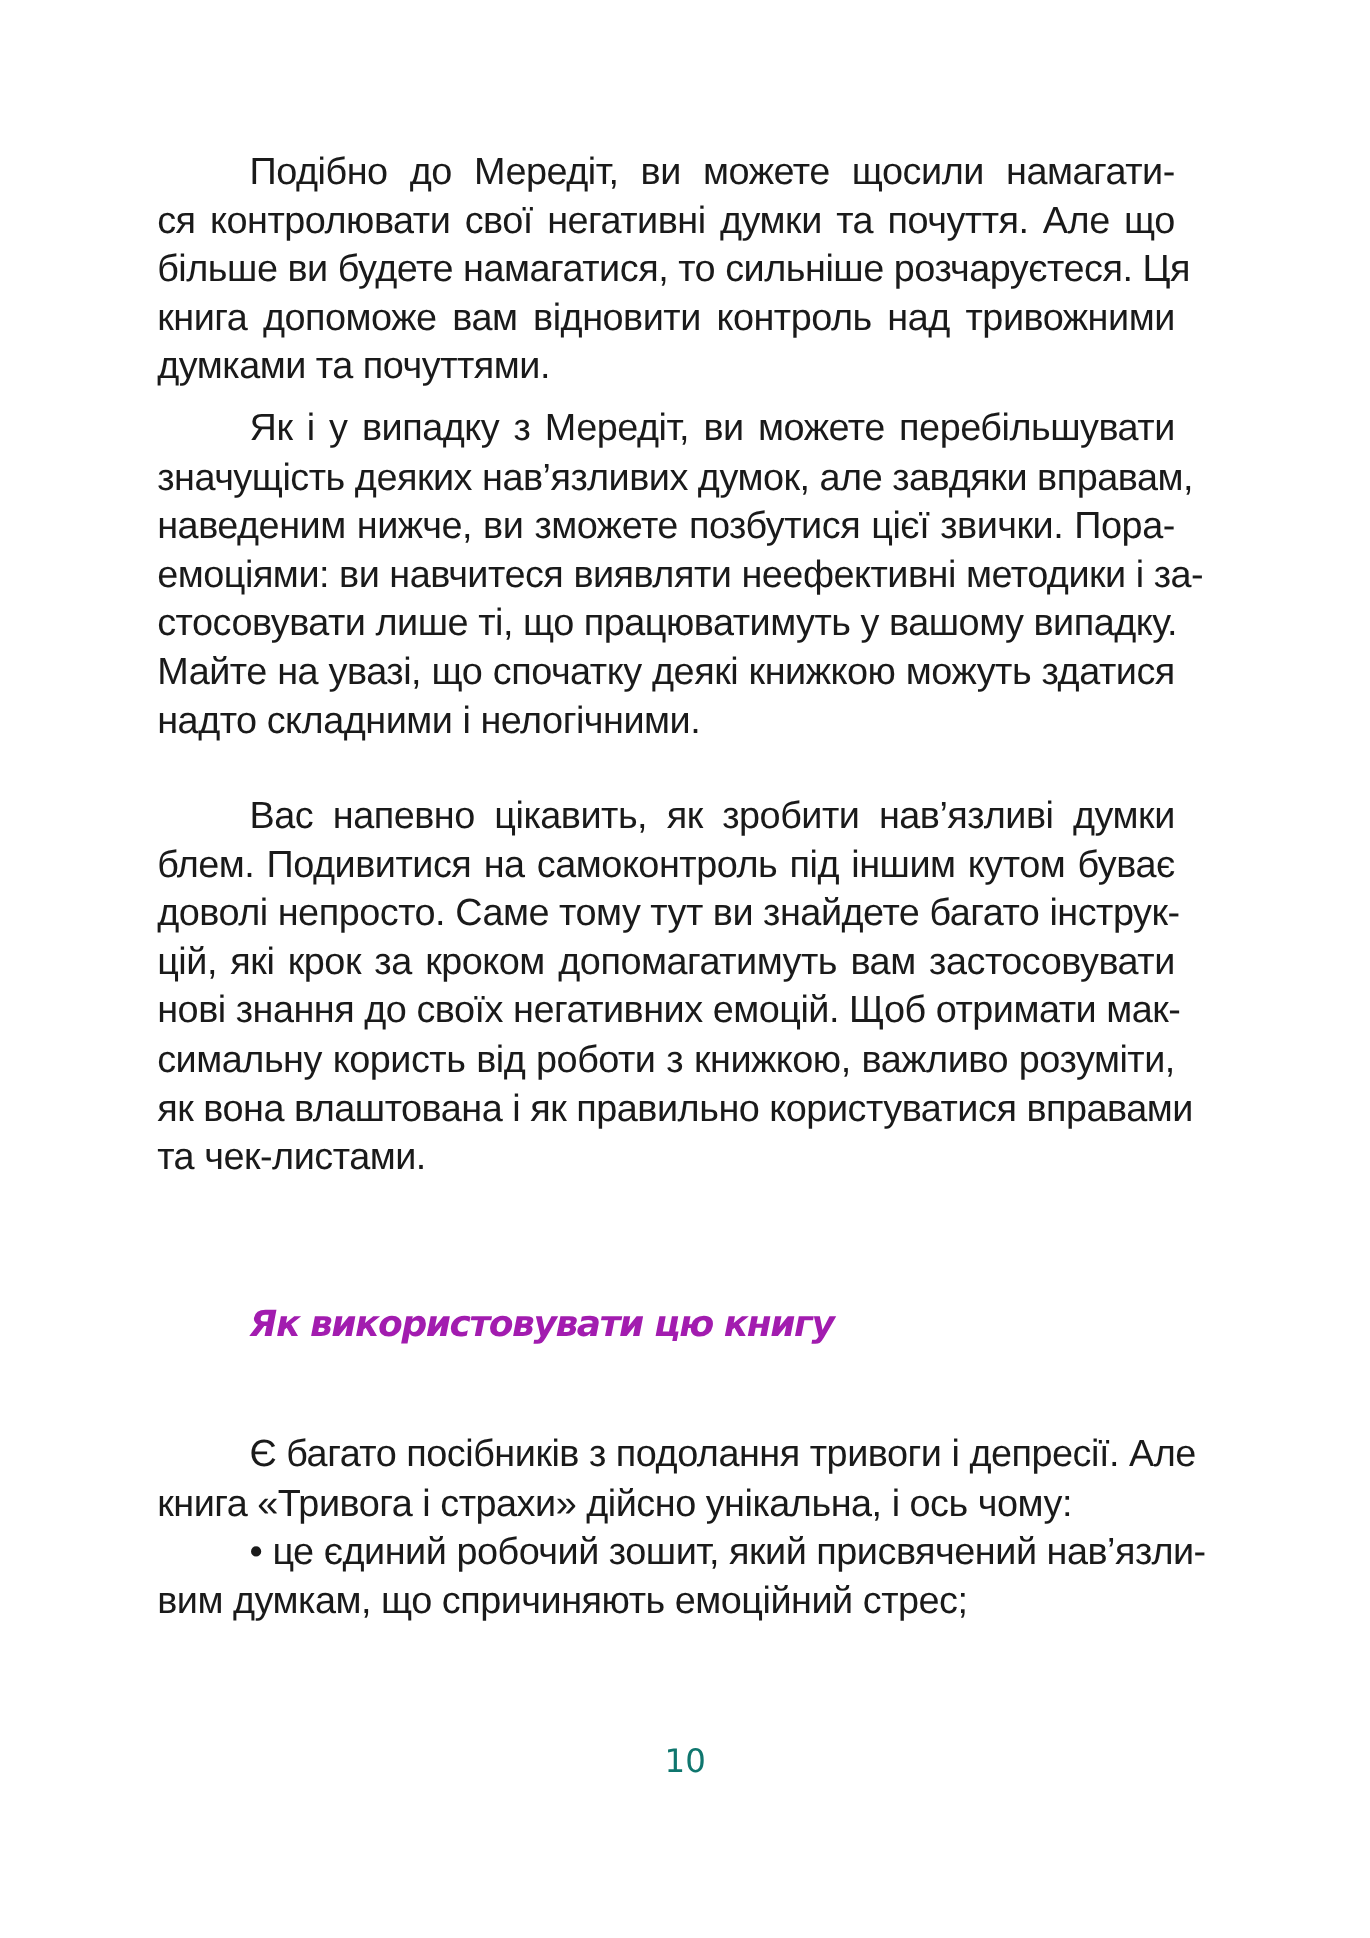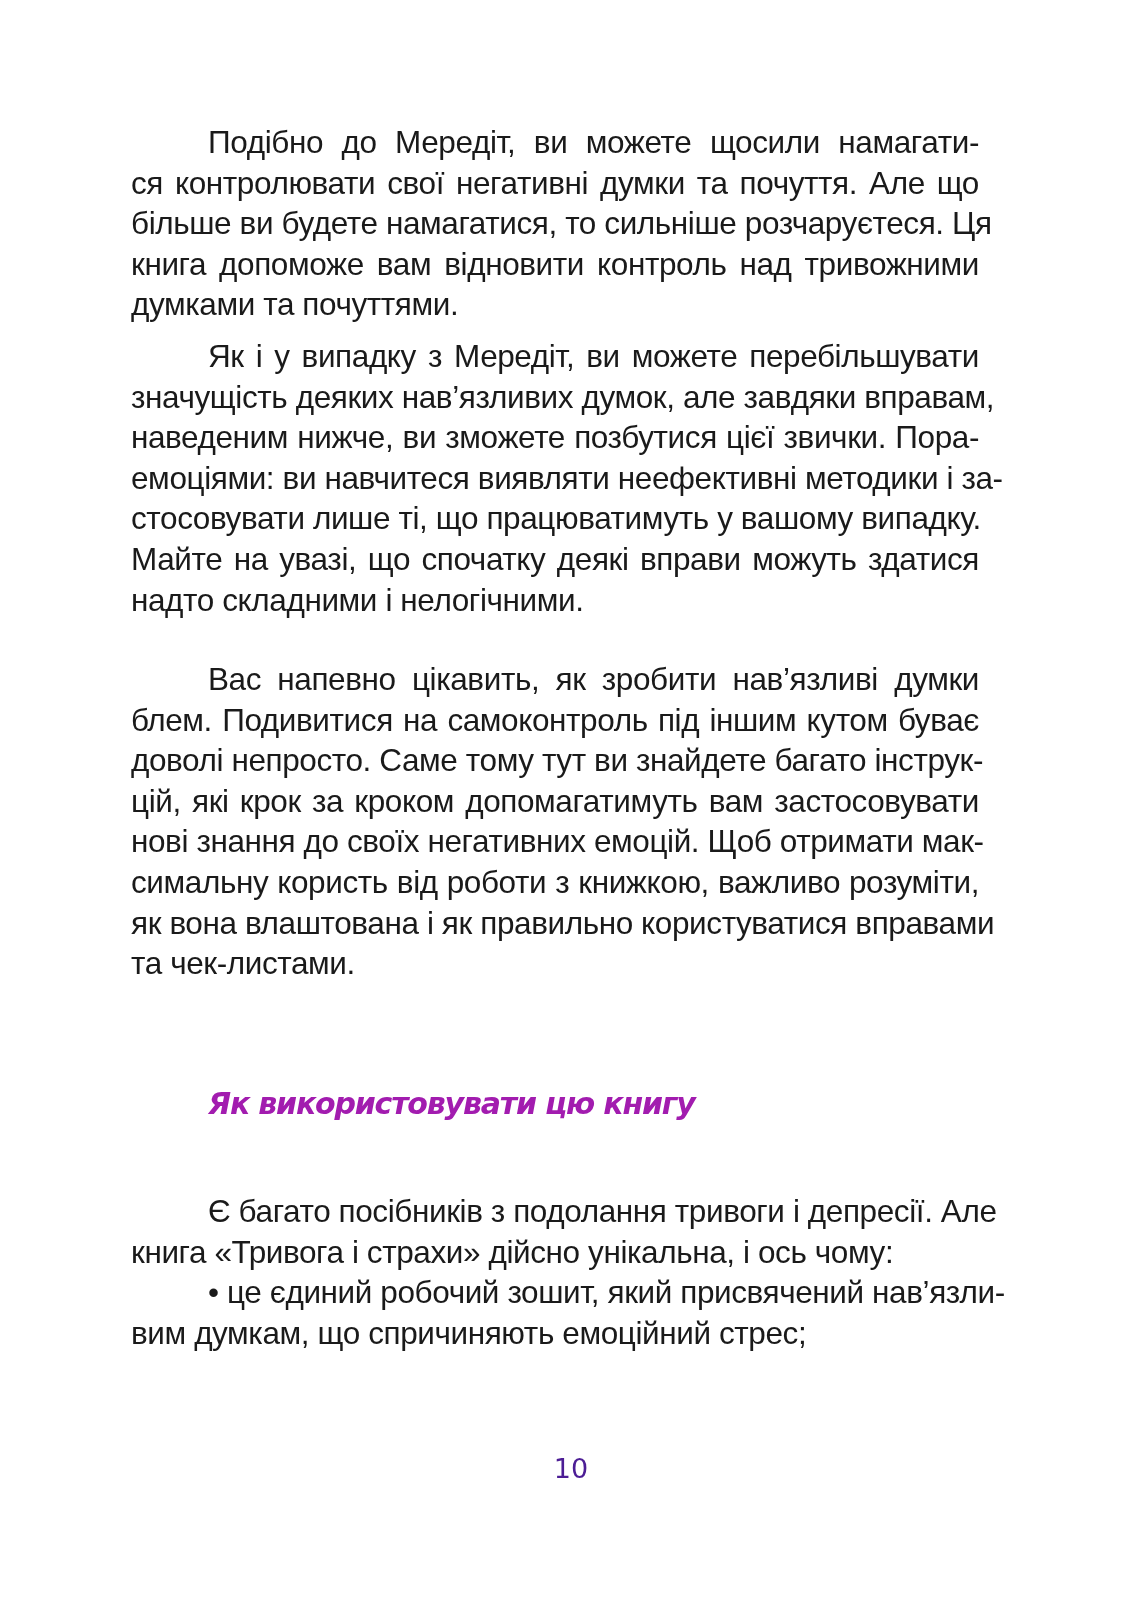--- a/index.html
+++ b/index.html
@@ -58,21 +58,21 @@
     .p4 { position: absolute; top: 1069px; left: 0; width: 848px; }
     .p5 { position: absolute; top: 1150px; left: 0; width: 848px; }
     .page-number {
       position: absolute;
       left: 0;
       width: 1142px;
       top: 1453px;
       text-align: center;
       font-family: "DejaVu Sans", sans-serif;
       font-size: 27px;
-      color: #4c1d95;
+      color: #0f766e;
     }
   </style>
 </head>
 <body>
 
 <div class="page">
 
   <div class="para p1">
     <span class="line indent">Подібно до Мередіт, ви можете щосили намагати-</span>
     <span class="line">ся контролювати свої негативні думки та почуття. Але що</span>
@@ -80,21 +80,21 @@
     <span class="line">книга допоможе вам відновити контроль над тривожними</span>
     <span class="line last">думками та почуттями.</span>
   </div>
 
   <div class="para p2">
     <span class="line indent">Як і у випадку з Мередіт, ви можете перебільшувати</span>
     <span class="line">значущість деяких нав’язливих думок, але завдяки вправам,</span>
     <span class="line">наведеним нижче, ви зможете позбутися цієї звички. Пора-</span>
     <span class="line">емоціями: ви навчитеся виявляти неефективні методики і за-</span>
     <span class="line">стосовувати лише ті, що працюватимуть у вашому випадку.</span>
-    <span class="line">Майте на увазі, що спочатку деякі вправи можуть здатися</span>
+    <span class="line">Майте на увазі, що спочатку деякі книжкою можуть здатися</span>
     <span class="line last">надто складними і нелогічними.</span>
   </div>
 
   <div class="para p3">
     <span class="line indent">Вас напевно цікавить, як зробити нав’язливі думки</span>
     <span class="line">блем. Подивитися на самоконтроль під іншим кутом буває</span>
     <span class="line">доволі непросто. Саме тому тут ви знайдете багато інструк-</span>
     <span class="line">цій, які крок за кроком допомагатимуть вам застосовувати</span>
     <span class="line">нові знання до своїх негативних емоцій. Щоб отримати мак-</span>
     <span class="line">симальну користь від роботи з книжкою, важливо розуміти,</span>

